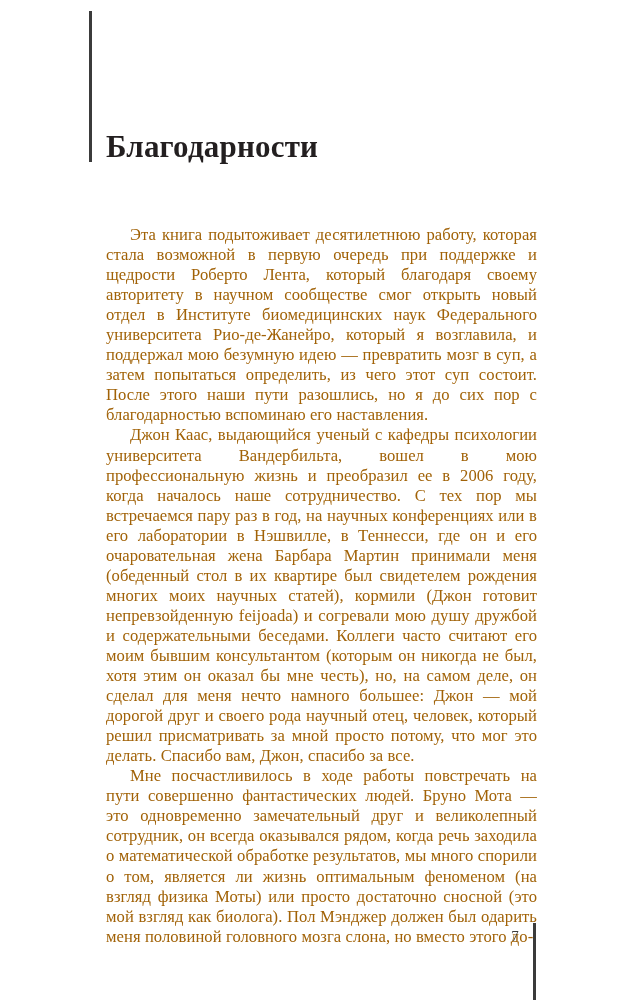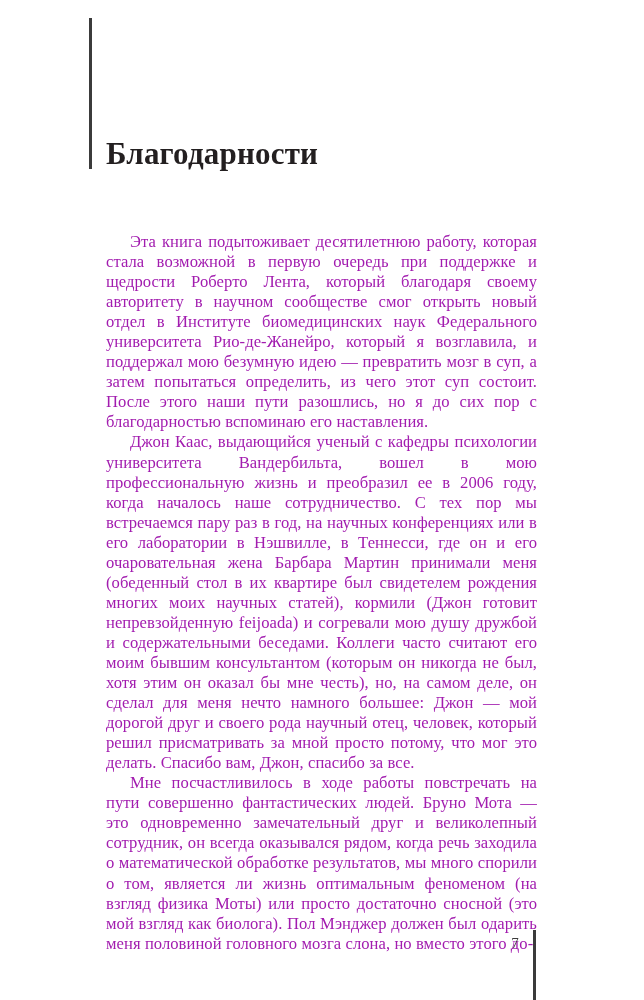--- a/index.html
+++ b/index.html
@@ -13,21 +13,21 @@
     position: relative;
     overflow: hidden;
     font-family: "Liberation Serif", "DejaVu Serif", serif;
     color: #231f20;
     -webkit-font-smoothing: antialiased;
   }
 
   
   #page {
     position: absolute;
-    left: 0; top: 18px;
+    left: 0; top: 11px;
     width: 644px;
     height: 837px;
     background: #ffffff;
   }
 
   
   .rule {
     position: absolute;
     background: #3b3b3b;
   }
@@ -68,21 +68,21 @@
   }
   #body-text p {
     margin: 0;
     text-align: justify;
     text-justify: inter-word;
     text-indent: 24px;
     font-size: 16.6px;
     line-height: 20.05px;
     letter-spacing: 0.05px;
     word-spacing: 0.1px;
-    color: #a21caf;
+    color: #a16207;
     hyphens: manual;
   }
   #body-text p .em {
   }
 
   
   #page-number {
     position: absolute;
     left: 505px;
     top: 915px;

